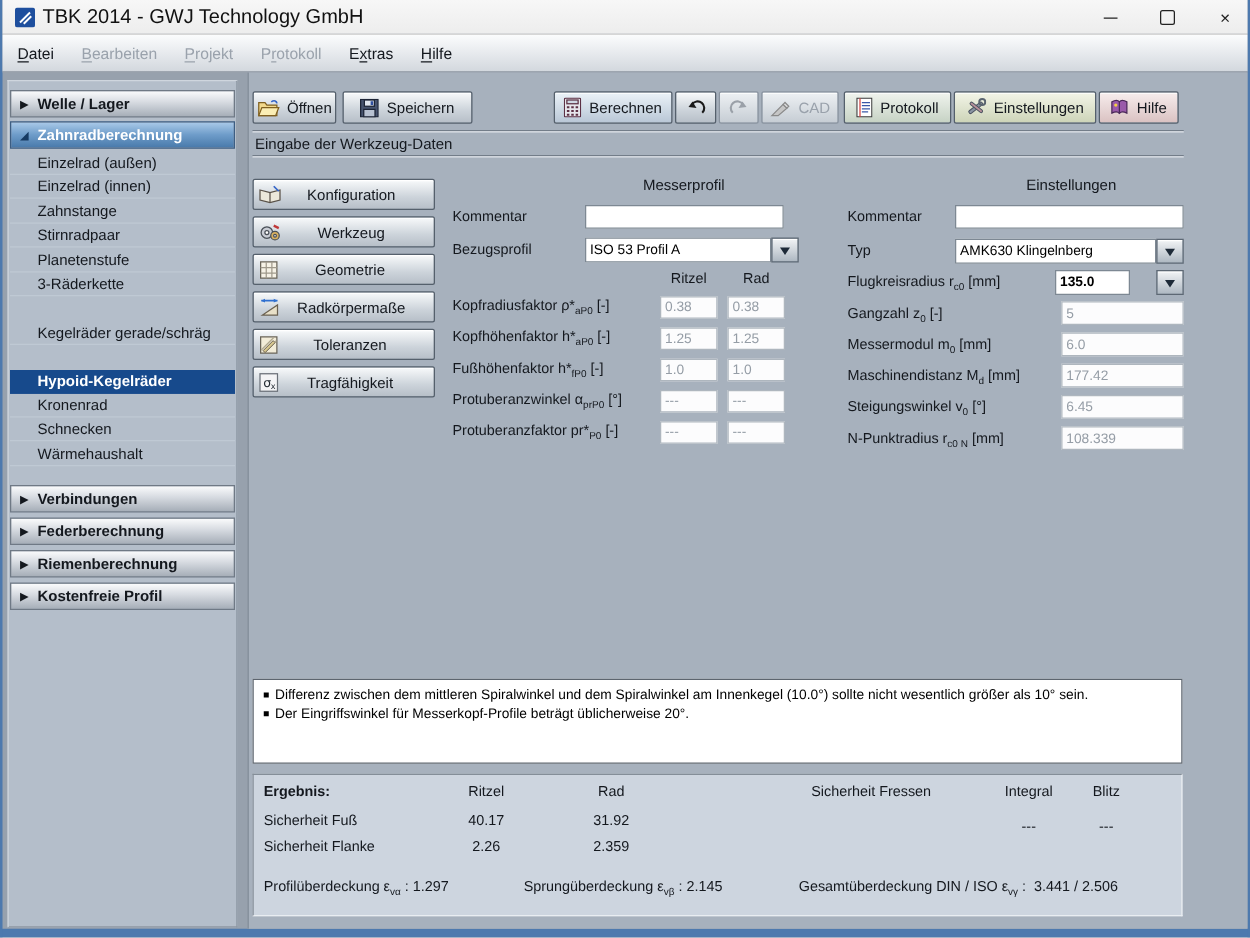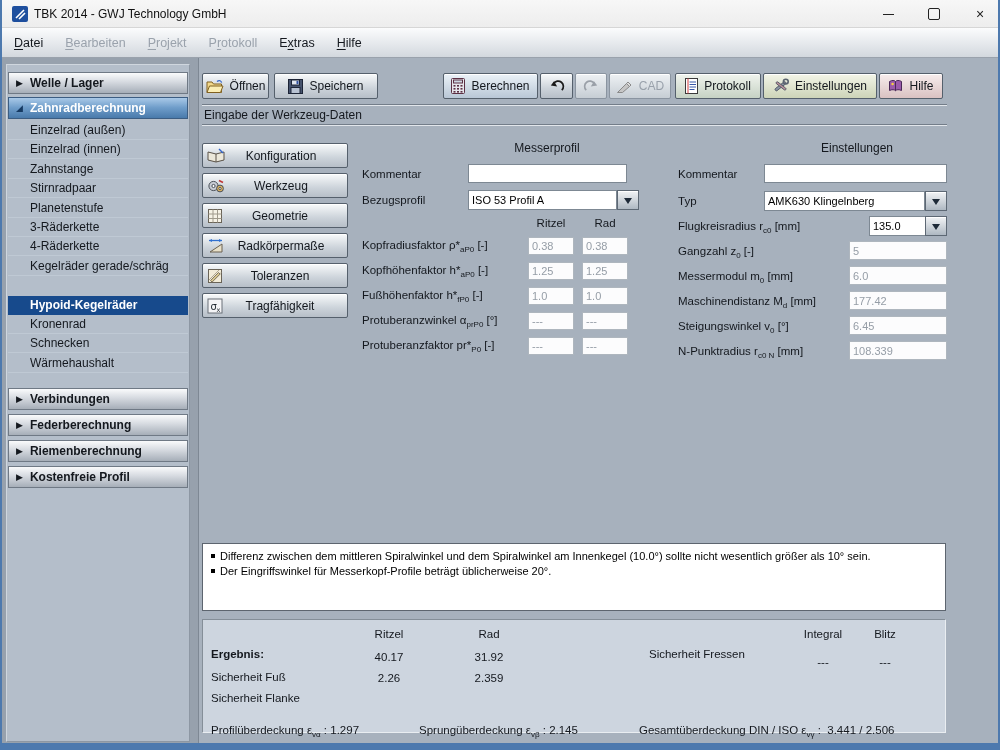--- a/index.html
+++ b/index.html
@@ -4,21 +4,21 @@
 <style>
   html,body{margin:0;padding:0;width:1000px;height:750px;overflow:hidden;
     font-family:"Liberation Sans","DejaVu Sans",sans-serif;-webkit-font-smoothing:antialiased;}
   #app{position:relative;width:1000px;height:750px;background:#97a1ad;
     border-left:2px solid #4d79ae;border-right:2px solid #4d79ae;border-bottom:7px solid #4d79ae;
     box-sizing:border-box;}
   .abs{position:absolute;box-sizing:border-box;}
   
   .titlebar{left:0;top:0;width:996px;height:28px;background:linear-gradient(#f7f7f7,#ededed);
     border-bottom:1px solid #d6d6d6;}
-  .apptitle{left:32px;top:0;height:28px;line-height:28px;font-size:12px;color:#111;}
+  .apptitle{left:32px;top:0;height:28px;line-height:28px;font-size:16px;color:#111;}
   .winbtn{top:0;width:44px;height:28px;display:flex;align-items:center;justify-content:center;
     font-size:14px;color:#222;cursor:default;}
   .minline{width:11px;border-bottom:1.4px solid #222;}
   .maxbox{width:10px;height:10px;border:1.3px solid #222;border-radius:2px;}
   
   .menubar{left:0;top:28px;width:996px;height:30px;background:linear-gradient(#fbfcfd,#d3d8de);
     border-bottom:1px solid #9aa2ac;}
   .menuitems{left:12px;top:0;height:30px;display:flex;gap:22px;align-items:center;font-size:12.5px;color:#14181e;}
   .mi u{text-underline-offset:2px;}
   .mi.dis{color:#9aa2ac;}
@@ -72,21 +72,21 @@
     display:flex;align-items:center;justify-content:center;box-shadow:inset 0 1px 0 #fff;}
   .ddtri{width:0;height:0;border:4px solid transparent;border-top:6px solid #1e2a38;margin-top:5px;}
   .colhdr{font-size:11.5px;color:#14181e;text-align:center;}
   .hintbox{left:200px;top:543px;width:744px;height:68px;background:#fff;border:1px solid #5d656f;
     font-size:11px;color:#000;padding:5px 8px;line-height:15px;}
   .hintline{display:flex;gap:5px;align-items:flex-start;}
   .sq{width:4px;height:4px;background:#000;margin-top:5px;flex:none;}
   .respanel{left:200px;top:619px;width:744px;height:114px;background:#cdd5df;
     border:1px solid #848e98;border-bottom-color:#e9edf1;border-right-color:#e9edf1;
     font-size:11.5px;color:#14181e;}
-  .rtxt{position:absolute;white-space:nowrap;margin-top:20px;}
+  .rtxt{position:absolute;white-space:nowrap;}
   .rcell{position:absolute;width:60px;text-align:center;}
 </style>
 </head>
 <body>
 
 <div id="app">
 
   <div class="abs titlebar">
     <svg class="abs" style="left:10px;top:6px" width="16" height="16">
       <rect width="16" height="16" rx="2" fill="#1e4f9e"></rect>
@@ -141,23 +141,20 @@
       <span>Zahnstange</span>
     </div>
   <div class="abs sitem" style="top:179px">
       <span>Stirnradpaar</span>
     </div>
   <div class="abs sitem" style="top:199px">
       <span>Planetenstufe</span>
     </div>
   <div class="abs sitem" style="top:218px">
       <span>3-Räderkette</span>
-    </div>
-  <div class="abs sitem" style="top:237px">
-      <span>4-Räderkette</span>
     </div>
   <div class="abs sitem" style="top:257px">
       <span>Kegelräder gerade/schräg</span>
     </div>
   <div class="abs sitem sel" style="top:296px">
       <span>Hypoid-Kegelräder</span>
     </div>
   <div class="abs sitem" style="top:315px">
       <span>Kronenrad</span>
     </div>
@@ -360,21 +357,21 @@
   <div class="abs grouptitle" style="left:765px;top:141px">Einstellungen</div>
   <div class="abs lbl" style="left:676px;top:168px">Kommentar</div>
   <input class="abs field" style="left: 762px; top: 164px; width: 183px; height: 19px;" value="">
   <div class="abs lbl" style="left:676px;top:195px">Typ</div>
   <input class="abs field" style="left: 762px; top: 191px; width: 161px; height: 20px;" value="AMK630 Klingelnberg">
   <div class="abs ddbtn" style="left:923px;top:191px;height:20px">
       <span class="ddtri"></span>
     </div>
 
   <div class="abs lbl" style="left:676px;top:220px"><span>Flugkreisradius r</span><sub>c0</sub><span> [mm]</span></div>
-  <input class="abs field" style="left: 867px; top: 216px; width: 76px; height: 20px;" value="135.0">
+  <input class="abs field" style="left: 842px; top: 216px; width: 60px; height: 20px; font-weight: bold;" value="135.0">
   <div class="abs ddbtn" style="left:923px;top:216px;height:20px">
       <span class="ddtri"></span>
     </div>
 
   <div class="abs lbl" style="left:676px;top:245px"><span>Gangzahl z</span><sub>0</sub><span> [-]</span></div>
   <input class="abs field ro" style="left: 847px; top: 241px; width: 98px; height: 19px;" value="5">
 
   <div class="abs lbl" style="left:676px;top:270px"><span>Messermodul m</span><sub>0</sub><span> [mm]</span></div>
   <input class="abs field ro" style="left: 847px; top: 266px; width: 98px; height: 19px;" value="6.0">
 

